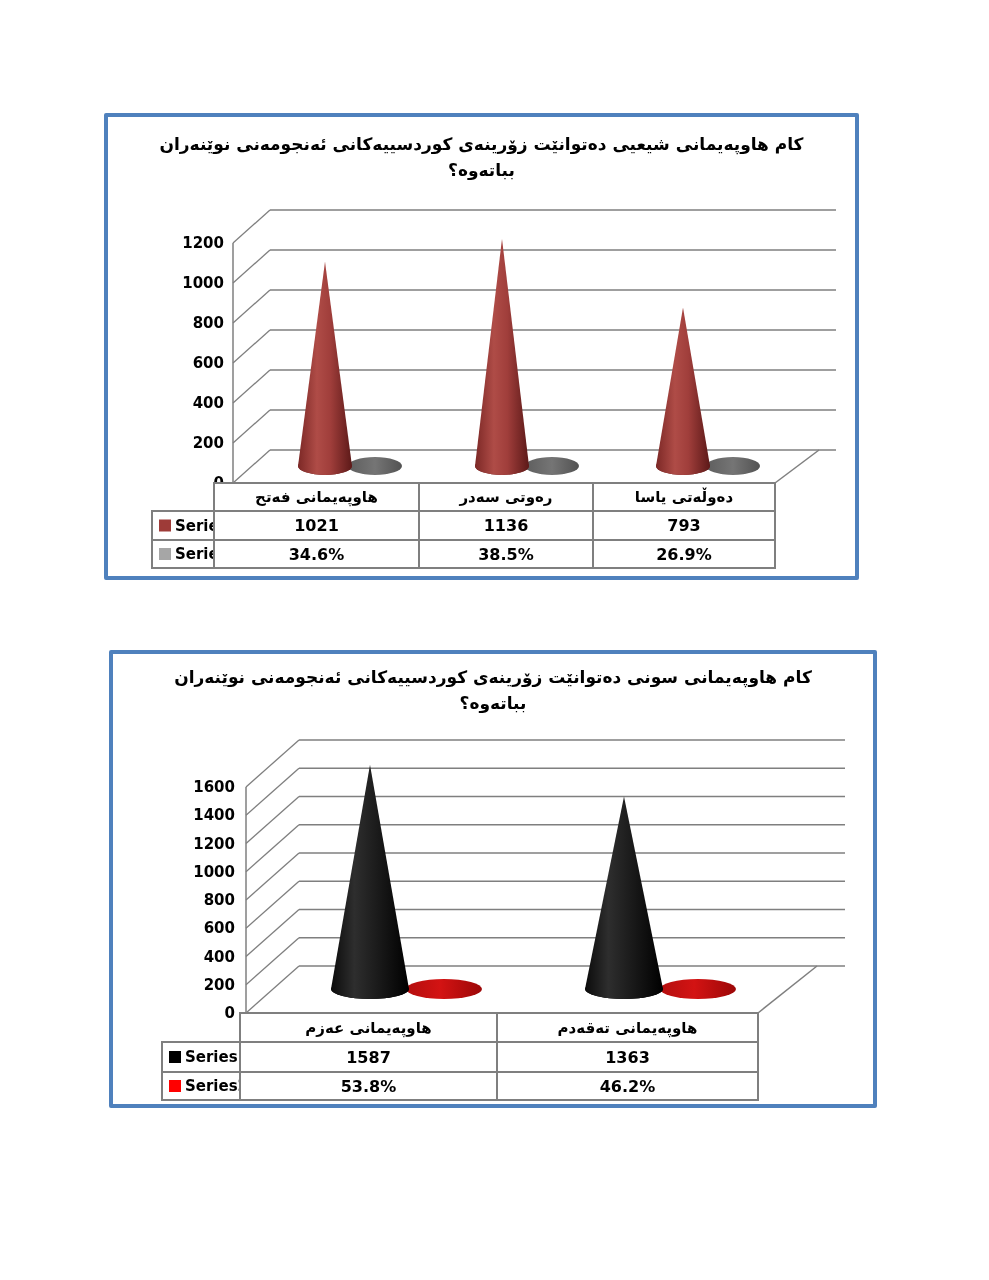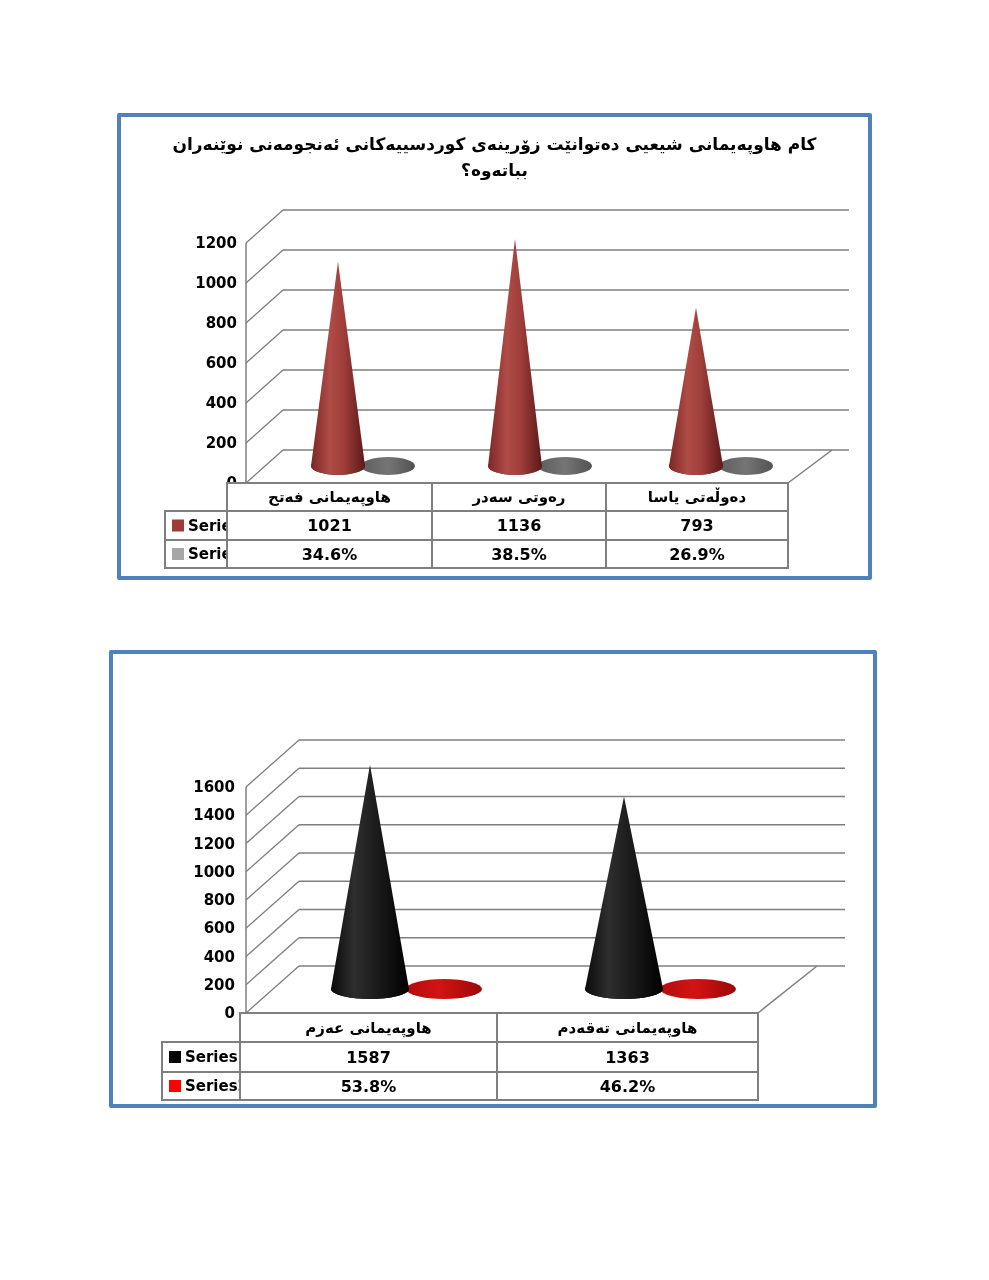--- a/index.html
+++ b/index.html
@@ -1,19 +1,19 @@
 <!DOCTYPE html>
 <html><head>
 <meta charset="utf-8">
 <style>
   html,body{margin:0;padding:0;background:#fff;}
   .page{position:relative;width:989px;height:1280px;background:#fff;overflow:hidden;
         font-family:"DejaVu Sans","Liberation Sans",sans-serif;}
   .panel{position:absolute;border:4px solid #4F81BD;background:#fff;box-sizing:border-box;border-radius:2px;}
-  .panel0{left:117px;top:113px;width:755px;height:467px;padding-left:26px;}
+  .panel0{left:104px;top:113px;width:755px;height:467px;padding-left:26px;}
   .panel1{left:109px;top:650px;width:768px;height:458px;}
   .chart-title{position:absolute;left:50%;transform:translateX(-50%);width:665px;margin:0;
         text-align:center;font-size:17px;font-weight:bold;line-height:26px;color:#000;z-index:2;}
   .panel0 .chart-title{top:14px;}
   .panel1 .chart-title{top:10px;}
   .plot{position:absolute;left:0;top:0;width:100%;height:100%;z-index:1;}
   svg text{font-weight:bold;fill:#000;font-family:"DejaVu Sans","Liberation Sans",sans-serif;}
 </style>
 </head>
 <body>
@@ -90,20 +90,21 @@
         <rect x="106" y="423" width="205" height="28" fill="#fff" stroke="#7F7F7F" stroke-width="2"></rect>
         <text x="208.5" y="442.5" font-size="16" text-anchor="middle">34.6%</text>
         <rect x="311" y="423" width="174" height="28" fill="#fff" stroke="#7F7F7F" stroke-width="2"></rect>
         <text x="398" y="442.5" font-size="16" text-anchor="middle">38.5%</text>
         <rect x="485" y="423" width="182" height="28" fill="#fff" stroke="#7F7F7F" stroke-width="2"></rect>
         <text x="576" y="442.5" font-size="16" text-anchor="middle">26.9%</text>
       </svg>
   </section>
 
   <section class="panel panel1" style="border-color: rgb(79, 129, 189);">
+    <h2 class="chart-title" dir="rtl">كام هاوپەيمانى سونى دەتوانێت زۆرينەى كوردسييەكانى ئەنجومەنى نوێنەران بباتەوە؟</h2>
     <svg class="plot" viewBox="0 0 760 450">
         <defs>
           <linearGradient id="g10" x1="0" y1="0" x2="1" y2="0">
             <stop offset="0%" stop-color="#0B0B0B"></stop>
             <stop offset="30%" stop-color="#2E2E2E"></stop>
             <stop offset="100%" stop-color="#000000"></stop>
           </linearGradient>
           <linearGradient id="g11" x1="0" y1="0" x2="1" y2="0">
             <stop offset="0%" stop-color="#B30E0E"></stop>
             <stop offset="45%" stop-color="#D31313"></stop>

